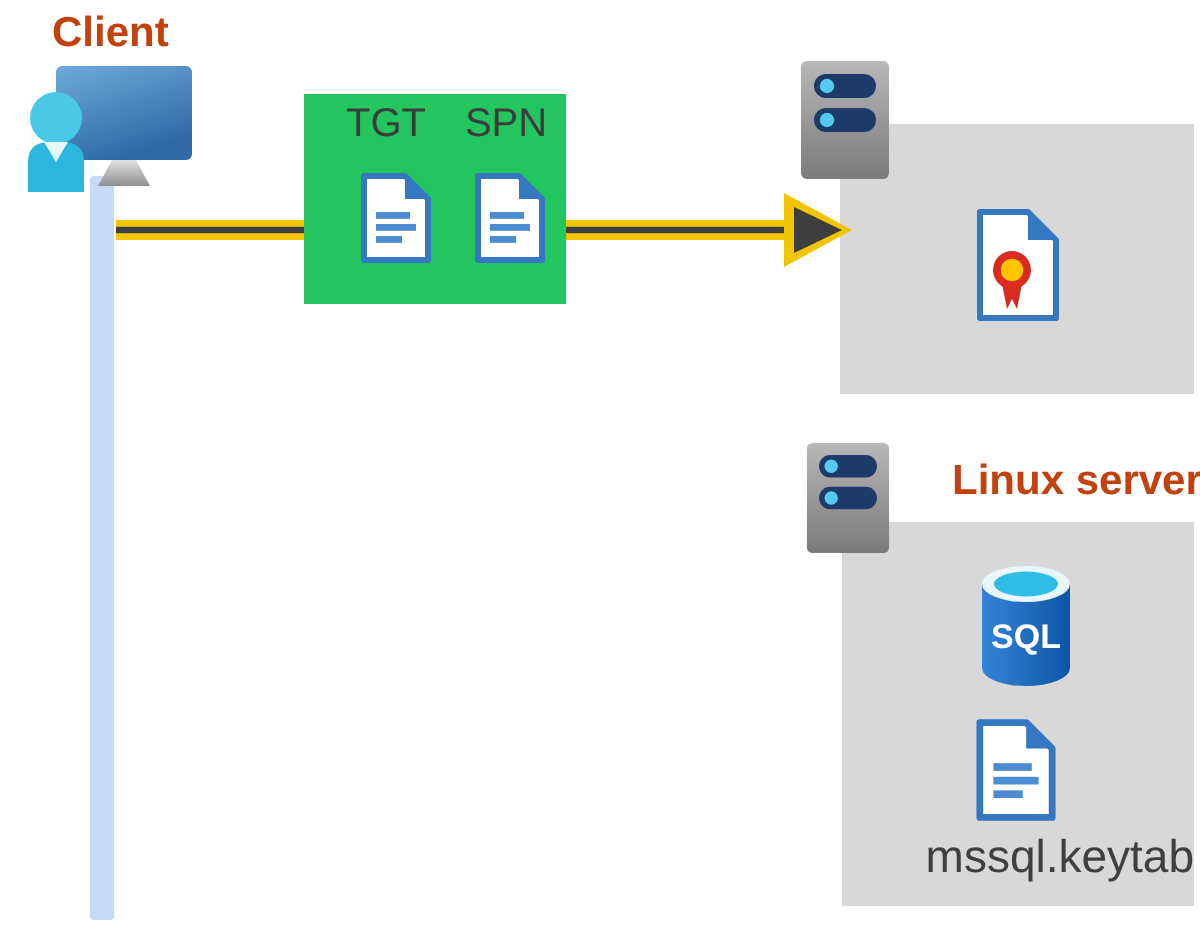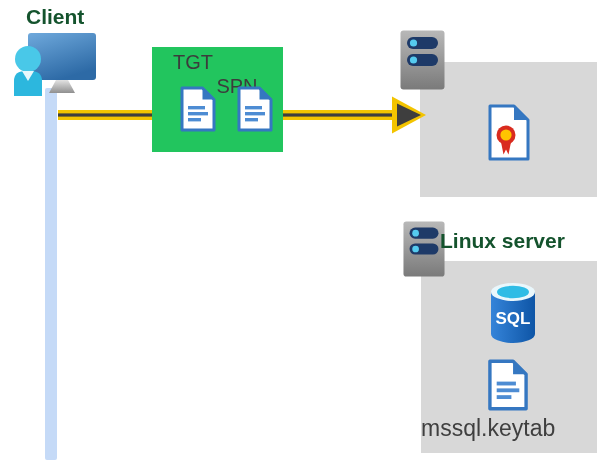--- a/index.html
+++ b/index.html
@@ -2,52 +2,52 @@
 <html><head>
 <meta charset="utf-8">
 <style>
   html,body{margin:0;padding:0;background:#fff;}
   .canvas{
     position:relative;width:600px;height:468px;background:#ffffff;
     font-family:"Liberation Sans","DejaVu Sans",sans-serif;overflow:hidden;
   }
   .abs{position:absolute;}
   .title{
-    font-weight:bold;color:#14532d;font-size:21px;line-height:26px;
+    font-weight:bold;color:#c2410c;font-size:21px;line-height:26px;
   }
   #client-title{left:26px;top:4px;z-index:5;}
   #timeline{
     left:45px;top:88px;width:12px;height:372px;background:#c5daf7;
     border-radius:2px;z-index:1;
   }
   #arrow-svg{left:58px;top:95px;z-index:2;}
   #client-icon{left:12px;top:30px;z-index:4;}
   #token-box{
     left:152px;top:47px;width:131px;height:105px;background:#22c55e;z-index:3;
   }
   .token-label{
     position:absolute;top:4px;width:62px;text-align:center;
     font-size:20px;color:#3c3c3c;
   }
   #tgt-label{left:10px;}
-  #spn-label{left:54px;margin-top:24px;}
+  #spn-label{left:70px;}
   #tgt-doc{position:absolute;left:28px;top:39px;}
   #spn-doc{position:absolute;left:85px;top:39px;}
   .panel{background:#d8d8d8;z-index:1;}
   #dc-panel{left:420px;top:62px;width:177px;height:135px;}
   #dc-server-icon{left:400px;top:30px;z-index:4;}
   #dc-title{left:453px;top:6px;width:128px;z-index:5;}
   #cert-icon{left:488px;top:104px;z-index:4;}
   #linux-server-icon{left:403px;top:220px;z-index:4;}
-  #linux-title{left:440px;top:228px;white-space:nowrap;z-index:5;text-align:center;}
+  #linux-title{left:476px;top:228px;white-space:nowrap;z-index:5;text-align:center;}
   #linux-panel{left:421px;top:261px;width:176px;height:192px;}
   #sql-icon{left:489px;top:281px;z-index:4;}
   #keytab-icon{left:487px;top:359px;z-index:4;}
   #keytab-label{
-    left:421px;top:415px;width:176px;text-align:left;
+    left:421px;top:415px;width:176px;text-align:right;
     font-size:23px;color:#3f3f3f;z-index:4;
   }
 </style>
 </head>
 <body>
 
 <div class="canvas">
 
   <div class="abs title" id="client-title">Client</div>
 

